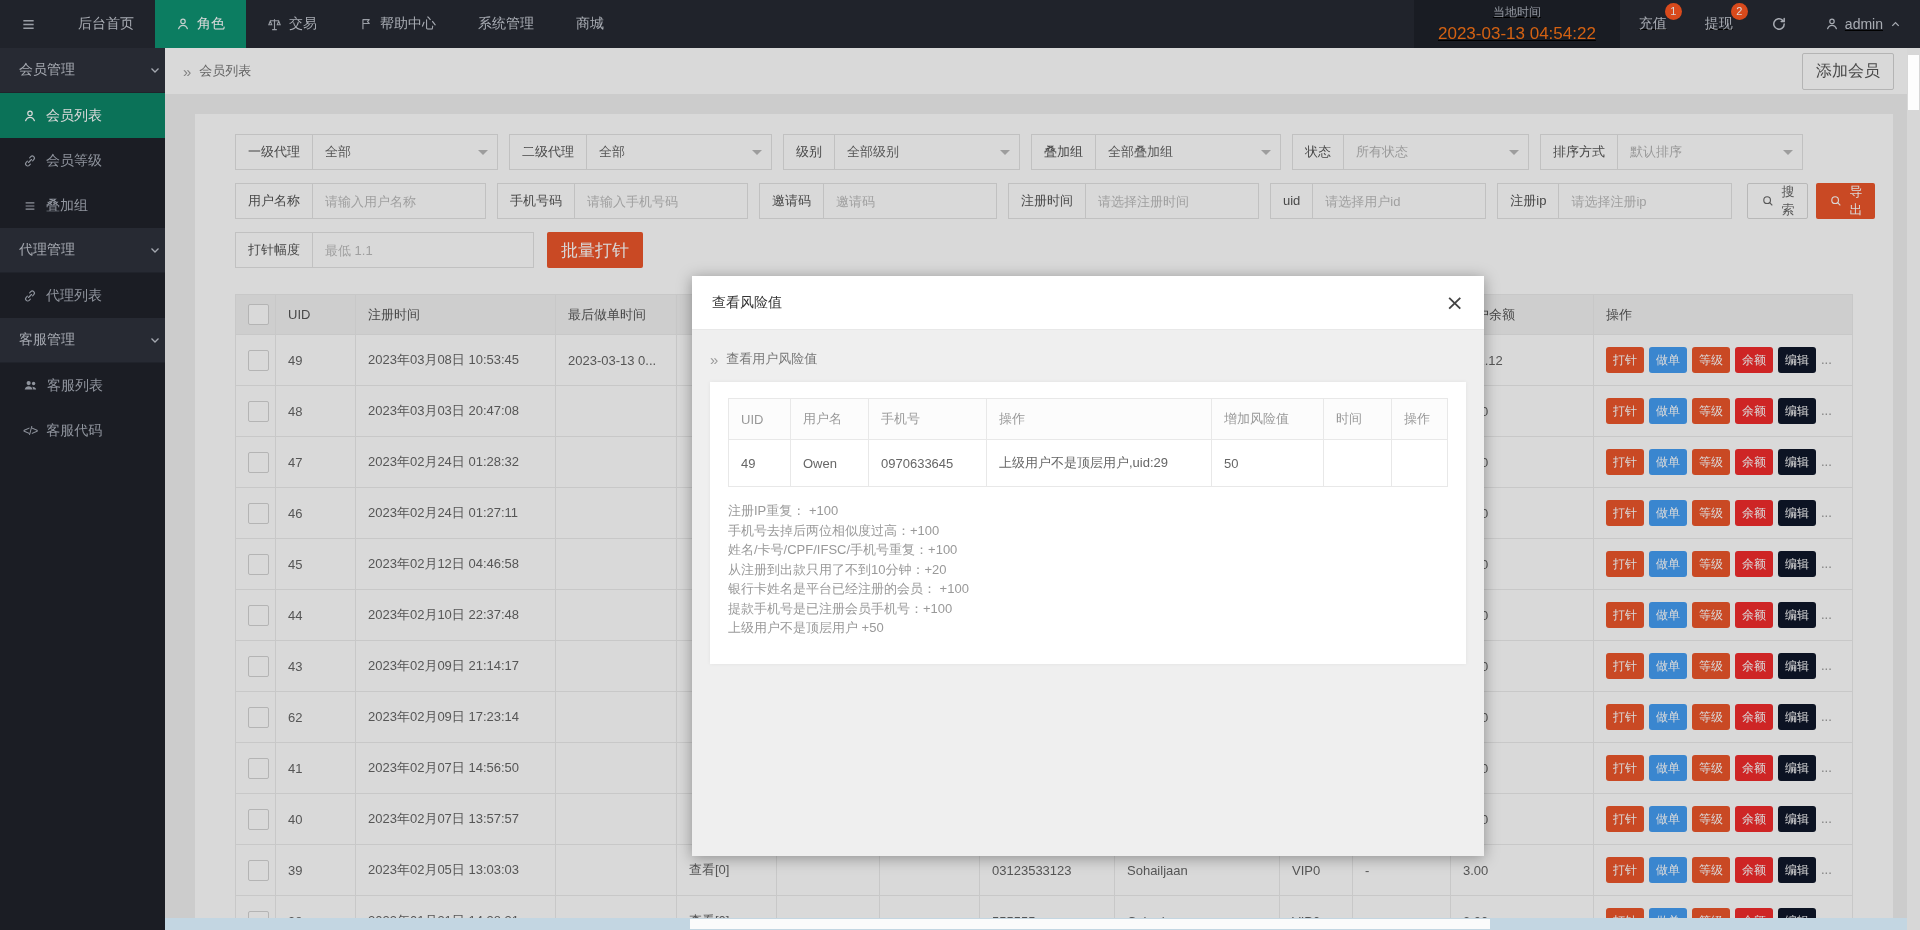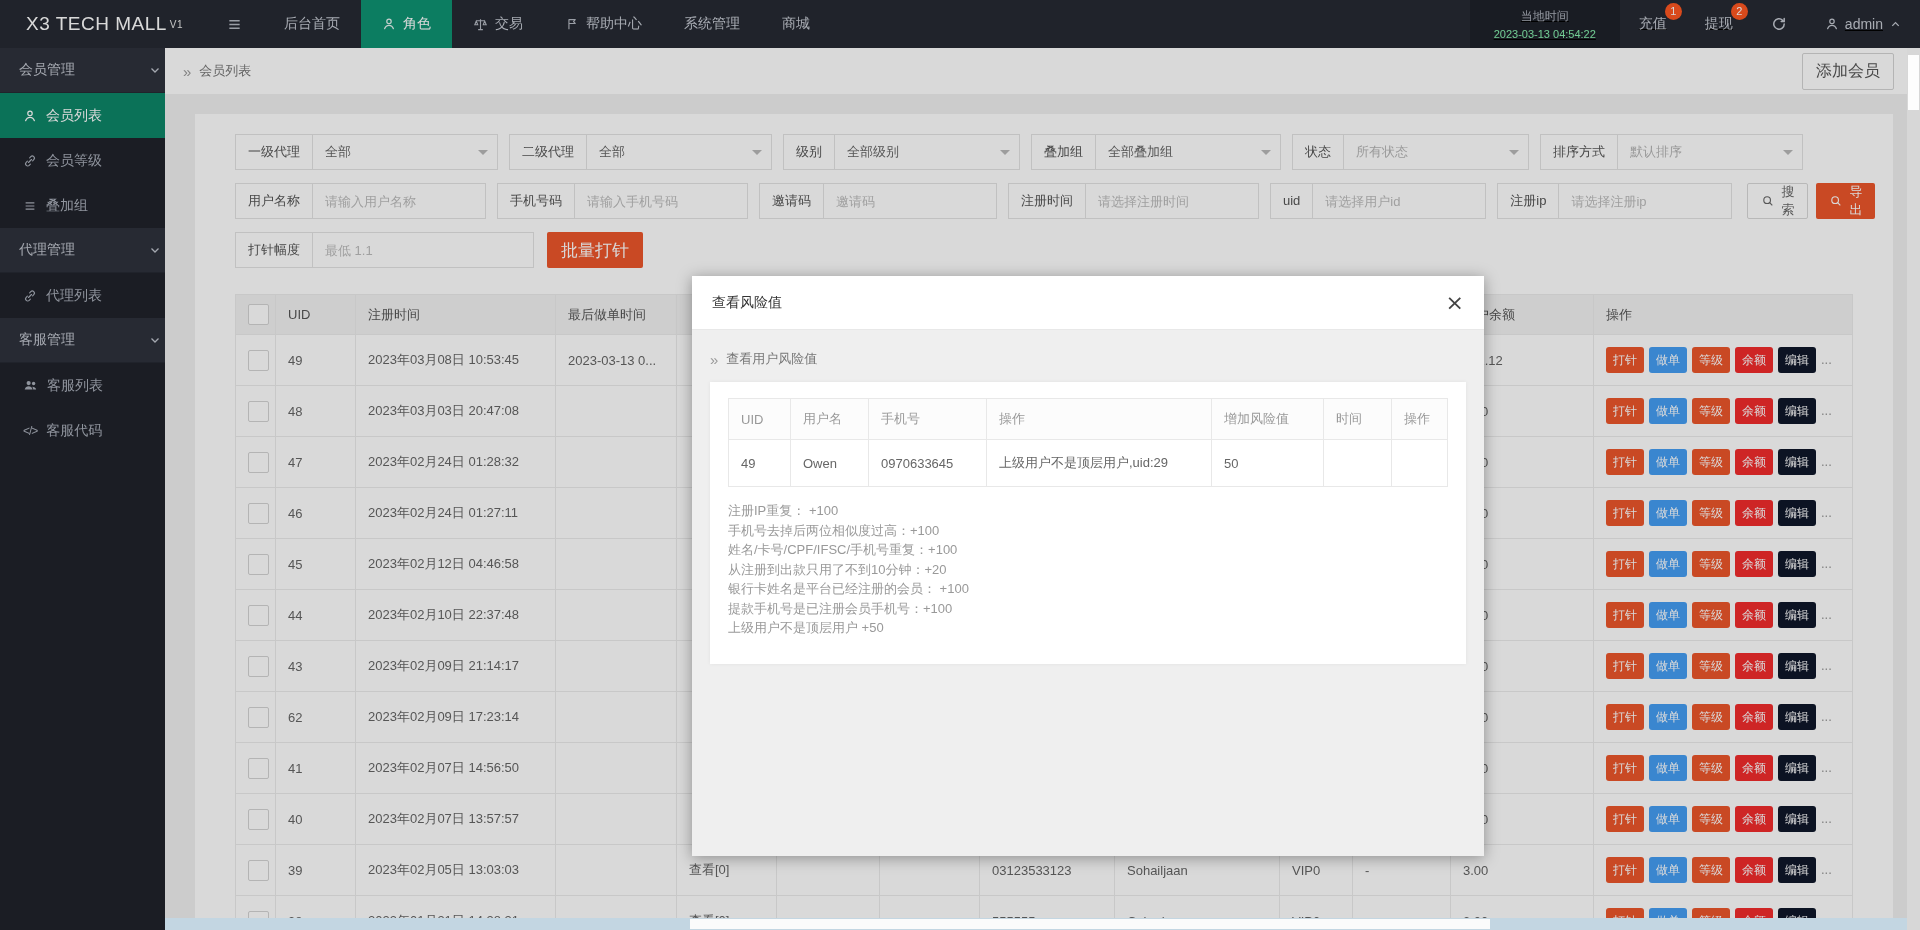--- a/index.html
+++ b/index.html
@@ -14,21 +14,21 @@
   .topbar{position:absolute;top:0;left:0;width:1920px;height:48px;background:#262a33;display:flex;align-items:stretch;z-index:10;}
   .logo{width:206px;display:flex;align-items:center;padding-left:26px;box-sizing:border-box;color:#fff;font-size:19px;letter-spacing:.5px;white-space:nowrap;}
   .logo sup{font-size:10px;margin-left:3px;color:#e8e8e8;}
   .nav{display:flex;align-items:stretch;}
   .nav-item{display:flex;align-items:center;gap:7px;padding:0 21px;color:#c6cad3;font-size:14px;cursor:pointer;white-space:nowrap;}
   .nav-item.active{background:#0f9373;color:#fff;}
   .nav-item .ni{opacity:.9;}
   .topbar-right{margin-left:auto;display:flex;align-items:stretch;text-decoration:underline;}
   .time-box{background:#1e222a;padding:6px 24px;display:flex;flex-direction:column;justify-content:center;text-align:center;gap:3px;}
   .time-box .t1{font-size:12px;color:#aeb3bd;}
-  .time-box .t2{font-size:11px;color:#86efac;}
+  .time-box .t2{font-size:17px;color:#f97316;}
   .top-link{position:relative;display:flex;align-items:center;padding:0 19px;color:#c6cad3;font-size:14px;cursor:pointer;}
   .badge{position:absolute;top:3px;right:4px;background:#ff5722;color:#fff;border-radius:9px;height:17px;min-width:9px;line-height:17px;font-size:11px;text-align:center;padding:0 4px;}
   .admin-caret{margin-left:7px;}
   
   .sidebar{position:absolute;top:48px;left:0;bottom:0;width:165px;background:#20232b;z-index:10;}
   .side-group{height:44px;display:flex;align-items:center;justify-content:space-between;padding:0 4px 0 19px;background:#2e323d;color:#c2c6cf;font-size:14px;cursor:pointer;border-bottom:1px solid #262a33;}
   .side-item{height:45px;display:flex;align-items:center;gap:9px;padding:0 10px 0 23px;background:#20232b;color:#a9aeb9;font-size:14px;cursor:pointer;}
   .side-item.active{background:#0d8668;color:#fff;}
   .side-item .si{flex:0 0 auto;}
   .code-glyph{font-size:12px;letter-spacing:-1px;}
@@ -80,24 +80,20 @@
   
   .vscroll{position:absolute;top:48px;right:0;bottom:0;width:13px;background:#d7d7d7;z-index:55;}
   .vscroll .thumb{position:absolute;left:1px;right:1px;top:7px;height:55px;background:#fdfdfd;cursor:pointer;}
   .hscroll{position:absolute;left:165px;right:13px;bottom:0;height:12px;background:#c3d6e2;z-index:55;}
   .hscroll .thumb{position:absolute;top:1px;bottom:1px;left:525px;width:800px;background:#fbfbfb;cursor:pointer;}
 </style>
 </head>
 <body>
 
 <div class="topbar">
-  <div class="logo">
-    <span>X3 TECH MALL</span>
-    <sup>V1</sup>
-  </div>
   <div class="nav">
     <div class="nav-item">
       <span class="ni">
         <svg viewBox="0 0 16 16" width="15" height="15">
             <path d="M2.5 4h11M2.5 8h11M2.5 12h11" stroke="currentColor" stroke-width="1.6" fill="none"></path>
           </svg>
       </span>
     </div>
     <div class="nav-item">
       <span>后台首页</span>

